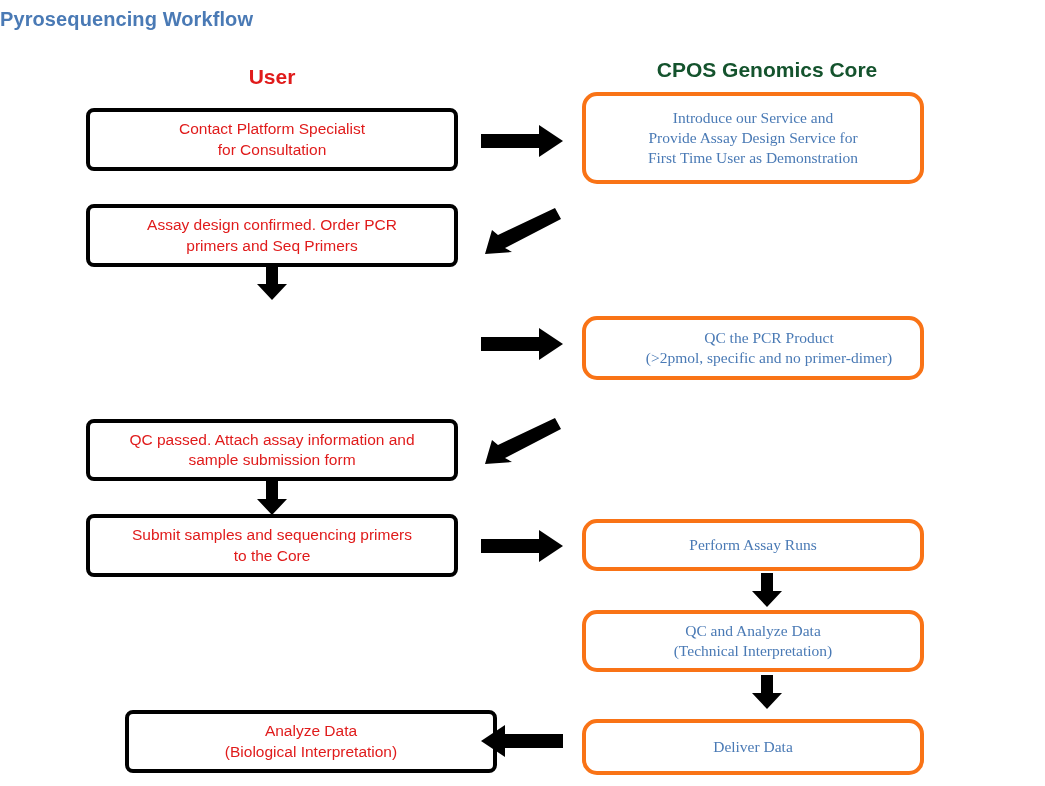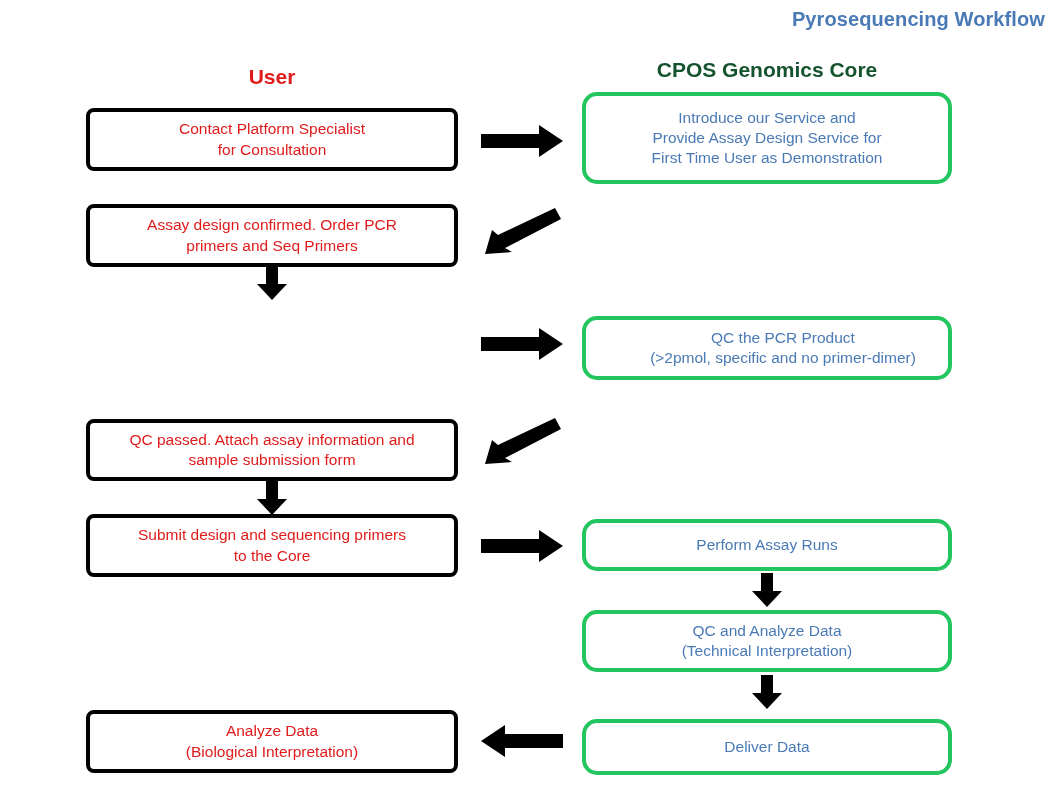--- a/index.html
+++ b/index.html
@@ -17,21 +17,21 @@
   .canvas {
     position: relative;
     width: 1045px;
     height: 786px;
   }
   .title {
     position: absolute;
     left: 0;
     top: 8px;
     width: 1045px;
-    text-align: right;
+    text-align: left;
     font-size: 20px;
     font-weight: bold;
     color: #4a7ab5;
     letter-spacing: 0.1px;
   }
   .col-head {
     position: absolute;
     font-size: 21px;
     font-weight: bold;
     text-align: center;
@@ -63,26 +63,27 @@
   }
   .box-left {
     border: 4px solid #000000;
     border-radius: 8px;
     color: #e01b1b;
     font-size: 15.5px;
     left: 86px;
     width: 372px;
   }
   .box-right {
-    border: 4px solid #22c55e;
+    border: 4px solid #f97316;
     border-radius: 15px;
     color: #4a7ab5;
     font-size: 15.5px;
     left: 582px;
-    width: 370px;
+    width: 342px;
+    font-family: Liberation Serif, serif;
   }
   .box-inner {
     padding: 0 8px;
     white-space: pre-line;
   }
 
   
   .arrow { position: absolute; }
 
   
@@ -120,25 +121,25 @@
 primers and Seq Primers</div>
   </div>
 
 
   <div class="box box-left" style="top:419px;height:62px;">
     <div class="box-inner">QC passed. Attach assay information and
 sample submission form</div>
   </div>
 
   <div class="box box-left" style="top:514px;height:63px;">
-    <div class="box-inner">Submit design and sequencing primers
+    <div class="box-inner">Submit samples and sequencing primers
 to the Core</div>
   </div>
 
-  <div class="box box-left" style="top:710px;height:63px;">
+  <div class="box box-left" style="top:710px;height:63px;margin-left:39px;">
     <div class="box-inner">Analyze Data
 (Biological Interpretation)</div>
   </div>
 
   <div class="box box-right" style="top:92px;height:92px;">
     <div class="box-inner">Introduce our Service and
 Provide Assay Design Service for
 First Time User as Demonstration</div>
   </div>
 

